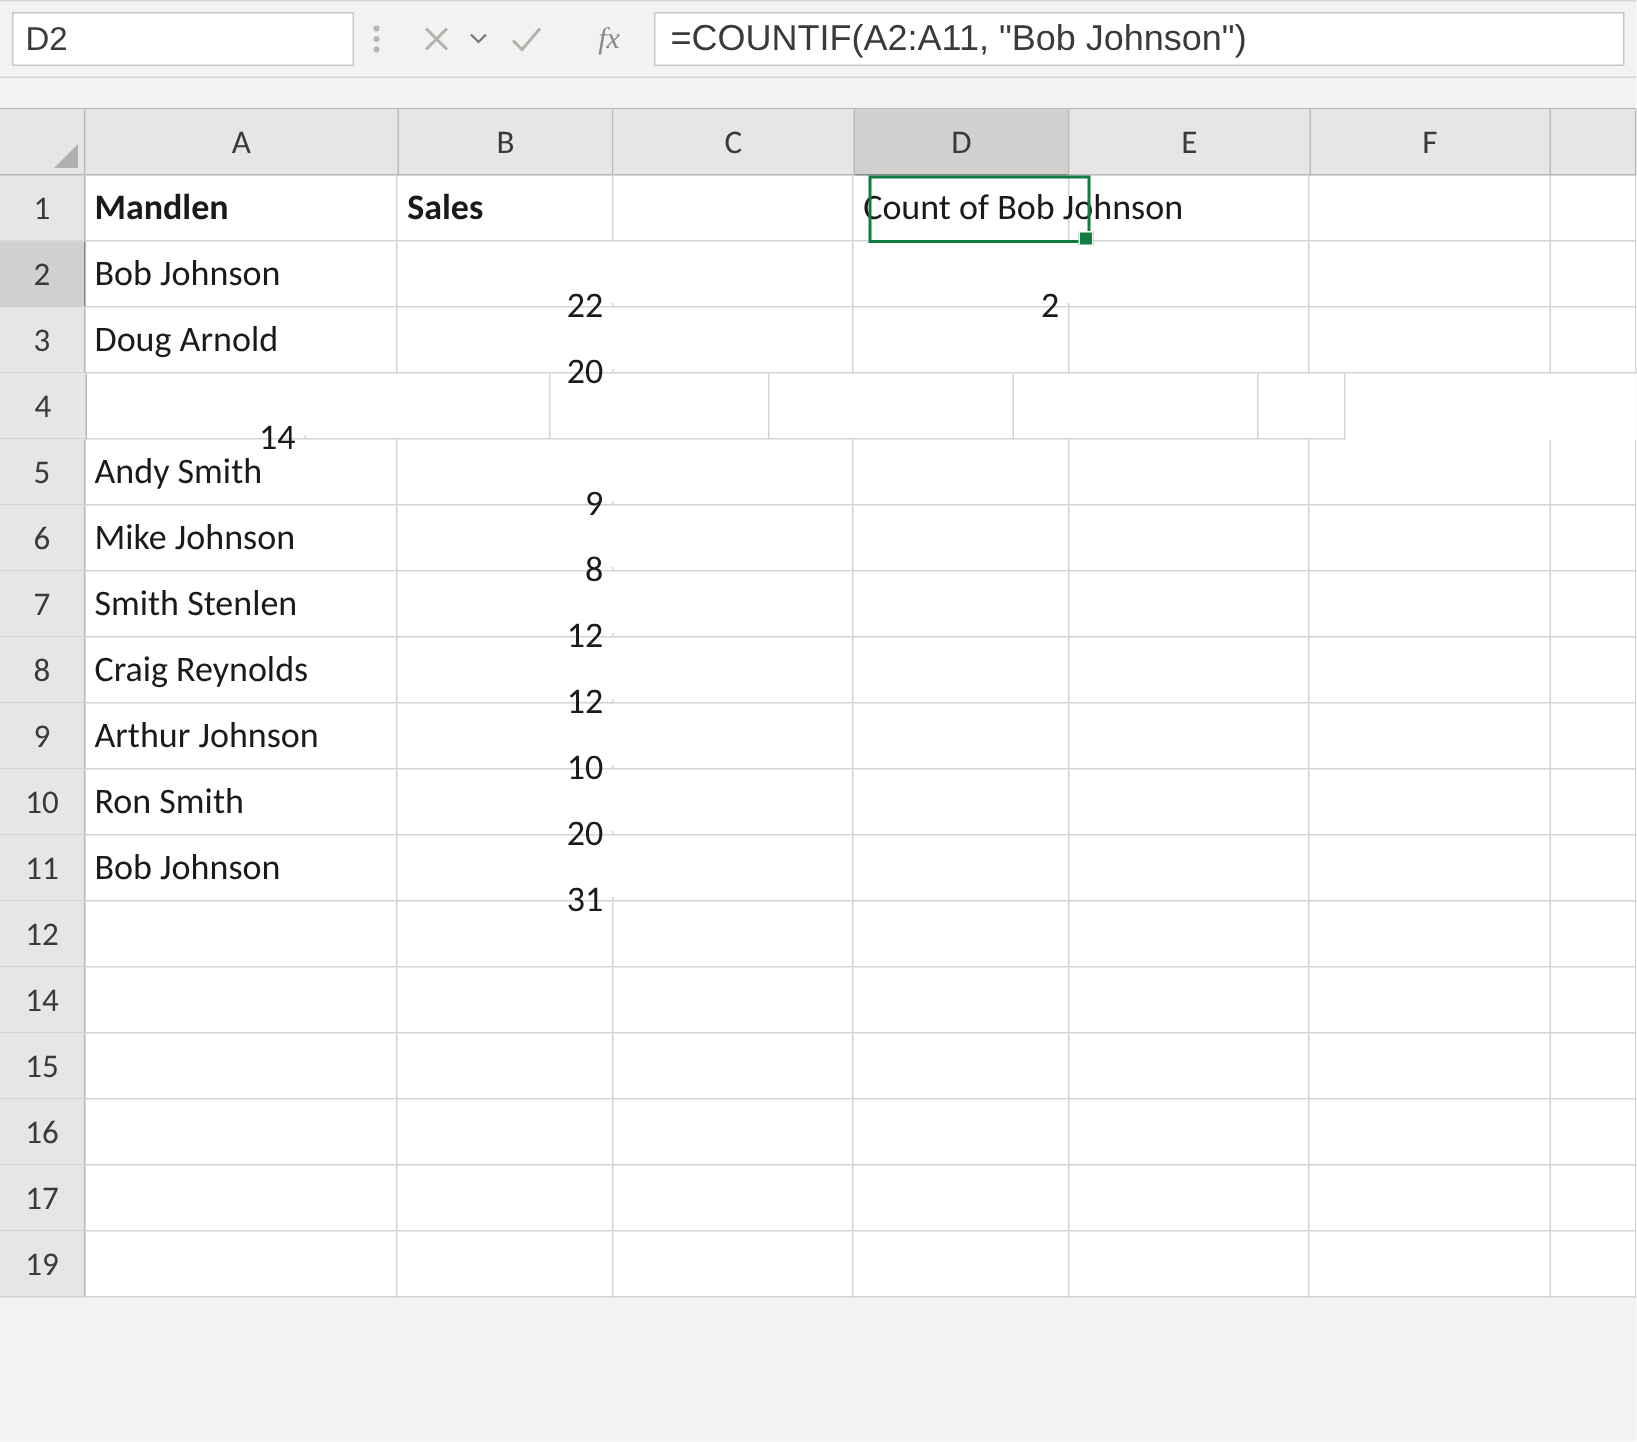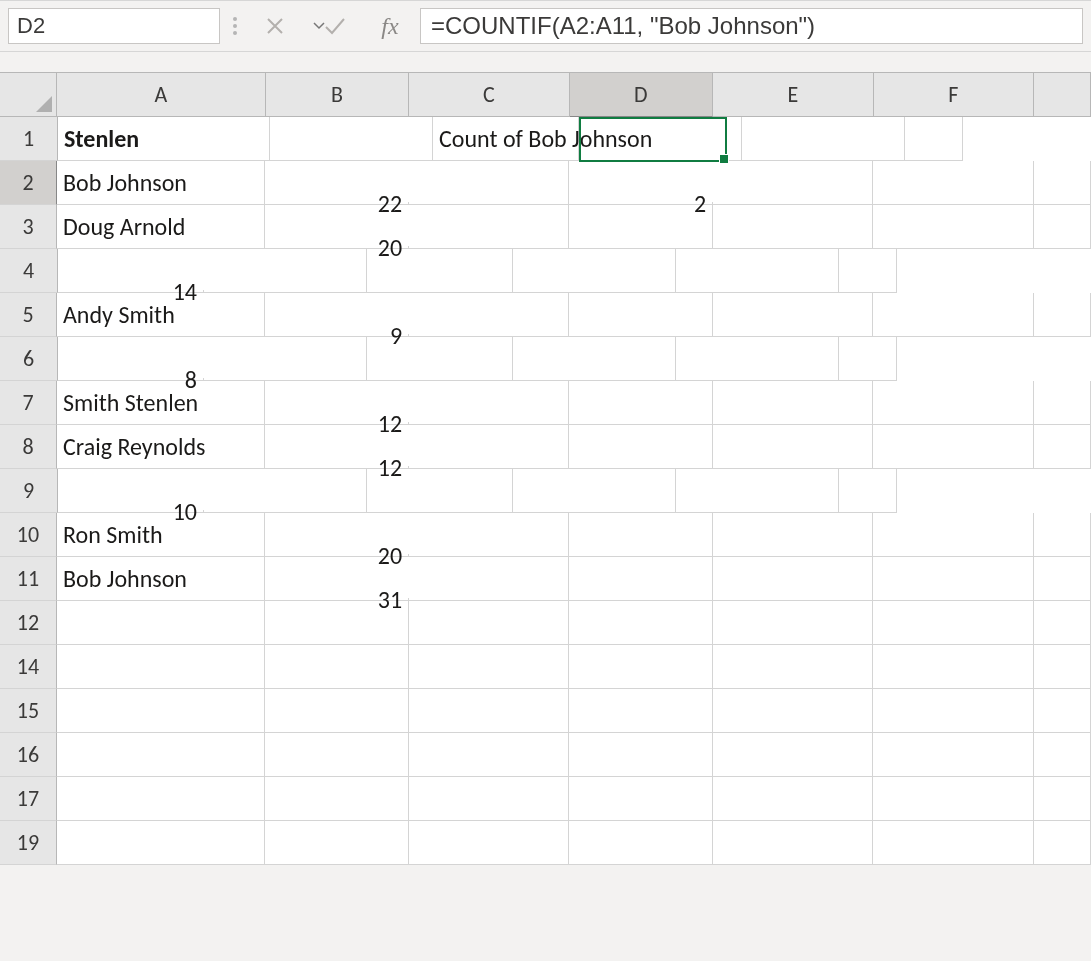--- a/index.html
+++ b/index.html
@@ -19,21 +19,21 @@
     height: 52px;
     background: #f3f2f1;
     border-top: 1px solid #d6d6d6;
     border-bottom: 1px solid #d6d6d6;
     padding: 6px 8px;
     gap: 10px;
   }
   .name-box-wrap {
     display: flex;
     align-items: center;
-    width: 212px;
+    width: 228px;
     height: 36px;
     background: #ffffff;
     border: 1px solid #c8c6c4;
   }
   .name-box {
     flex: 1;
     border: none;
     outline: none;
     font-size: 22px;
     padding: 2px 8px;
@@ -65,21 +65,21 @@
     display: flex;
     align-items: center;
     justify-content: center;
     color: #b3b0ad;
     font-size: 24px;
   }
   .fb-btn svg{stroke:#b3b0ad;}
   .fx-label {
     font-family: 'Times New Roman', serif;
     font-style: italic;
-    font-size: 24px;
+    font-size: 20px;
     color: #8a8886;
     width: 40px;
     text-align:center;
   }
   .formula-input {
     flex: 1;
     height: 36px;
     background: #ffffff;
     border: 1px solid #c8c6c4;
     font-size: 24px;
@@ -213,21 +213,22 @@
     <div class="col-head cB">B</div>
     <div class="col-head cC">C</div>
     <div class="col-head cD active">D</div>
     <div class="col-head cE">E</div>
     <div class="col-head cF">F</div>
     <div class="col-head cG"></div>
   </div>
 
   <div class="row">
     <div class="row-head">1</div>
-    <div class="cell cA bold">Stenlen</div>
+    <div class="cell cA bold">Mandlen</div>
+    <div class="cell cB bold">Sales</div>
     <div class="cell cC"></div>
     <div class="cell cD">
         <span class="overflow">Count of Bob Johnson</span>
       </div>
     <div class="cell cE"></div>
     <div class="cell cF"></div>
     <div class="cell cG"></div>
   </div>
 
   <div class="row">
@@ -268,20 +269,21 @@
     <div class="cell cB num">9</div>
     <div class="cell cC"></div>
     <div class="cell cD"></div>
     <div class="cell cE"></div>
     <div class="cell cF"></div>
     <div class="cell cG"></div>
   </div>
 
   <div class="row">
     <div class="row-head">6</div>
+    <div class="cell cA">Mike Johnson</div>
     <div class="cell cB num">8</div>
     <div class="cell cC"></div>
     <div class="cell cD"></div>
     <div class="cell cE"></div>
     <div class="cell cF"></div>
     <div class="cell cG"></div>
   </div>
 
   <div class="row">
     <div class="row-head">7</div>
@@ -300,20 +302,21 @@
     <div class="cell cB num">12</div>
     <div class="cell cC"></div>
     <div class="cell cD"></div>
     <div class="cell cE"></div>
     <div class="cell cF"></div>
     <div class="cell cG"></div>
   </div>
 
   <div class="row">
     <div class="row-head">9</div>
+    <div class="cell cA">Arthur Johnson</div>
     <div class="cell cB num">10</div>
     <div class="cell cC"></div>
     <div class="cell cD"></div>
     <div class="cell cE"></div>
     <div class="cell cF"></div>
     <div class="cell cG"></div>
   </div>
 
   <div class="row">
     <div class="row-head">10</div>

